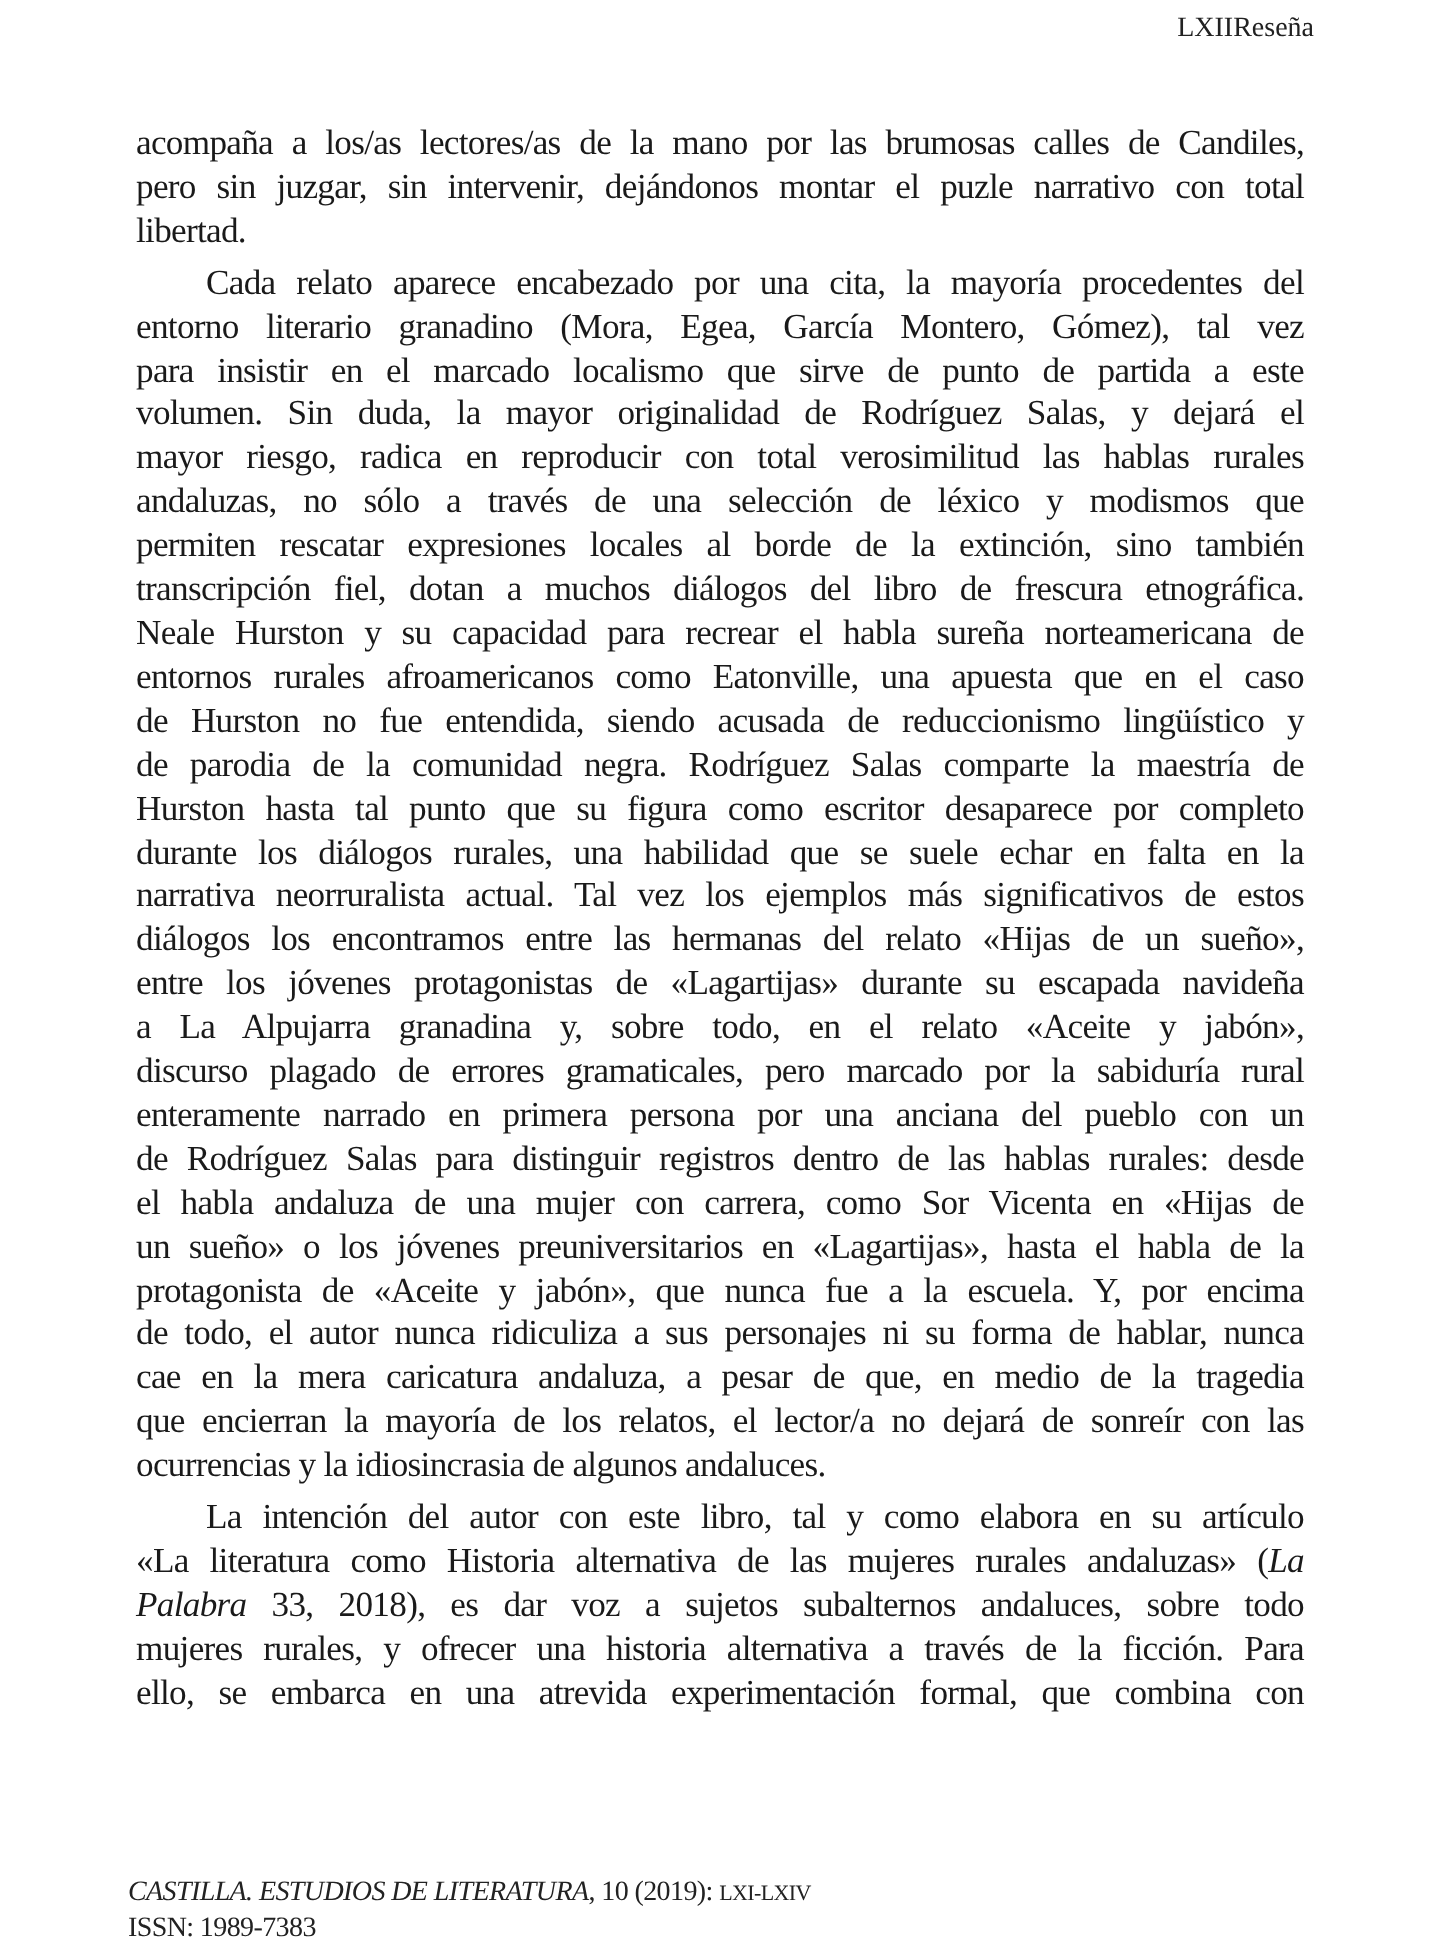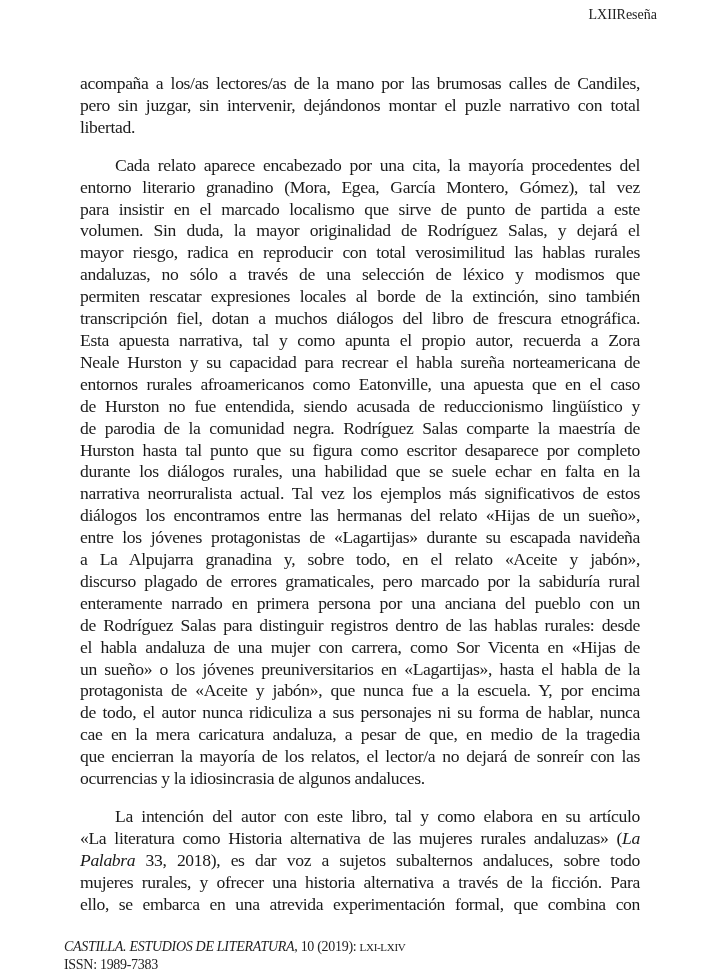--- a/index.html
+++ b/index.html
@@ -33,21 +33,21 @@
     left: 64px;
     width: 592px;
     font-family: "Liberation Serif", serif;
     font-size: 17.6px;
     line-height: 21.9px;
     text-align: justify;
     letter-spacing: -0.35px;
     word-spacing: 0px;
   }
   .body-text p {
-    margin: 16px;
+    margin: 4px;
   }
   .body-text .line {
     display: block;
     text-align: justify;
     text-align-last: justify;
     white-space: nowrap;
   }
   .body-text .line.last {
     text-align-last: left;
   }
@@ -84,21 +84,20 @@
 
   <p>
     <span class="line" style="padding-left:35px">Cada relato aparece encabezado por una cita, la mayoría procedentes del</span>
     <span class="line">entorno literario granadino (Mora, Egea, García Montero, Gómez), tal vez</span>
     <span class="line">para insistir en el marcado localismo que sirve de punto de partida a este</span>
     <span class="line">volumen. Sin duda, la mayor originalidad de Rodríguez Salas, y dejará el</span>
     <span class="line">mayor riesgo, radica en reproducir con total verosimilitud las hablas rurales</span>
     <span class="line">andaluzas, no sólo a través de una selección de léxico y modismos que</span>
     <span class="line">permiten rescatar expresiones locales al borde de la extinción, sino también</span>
     <span class="line">transcripción fiel, dotan a muchos diálogos del libro de frescura etnográfica.</span>
-    <span class="line">Esta apuesta narrativa, tal y como apunta el propio autor, recuerda a Zora</span>
     <span class="line">Neale Hurston y su capacidad para recrear el habla sureña norteamericana de</span>
     <span class="line">entornos rurales afroamericanos como Eatonville, una apuesta que en el caso</span>
     <span class="line">de Hurston no fue entendida, siendo acusada de reduccionismo lingüístico y</span>
     <span class="line">de parodia de la comunidad negra. Rodríguez Salas comparte la maestría de</span>
     <span class="line">Hurston hasta tal punto que su figura como escritor desaparece por completo</span>
     <span class="line">durante los diálogos rurales, una habilidad que se suele echar en falta en la</span>
     <span class="line">narrativa neorruralista actual. Tal vez los ejemplos más significativos de estos</span>
     <span class="line">diálogos los encontramos entre las hermanas del relato «Hijas de un sueño»,</span>
     <span class="line">entre los jóvenes protagonistas de «Lagartijas» durante su escapada navideña</span>
     <span class="line">a La Alpujarra granadina y, sobre todo, en el relato «Aceite y jabón»,</span>

